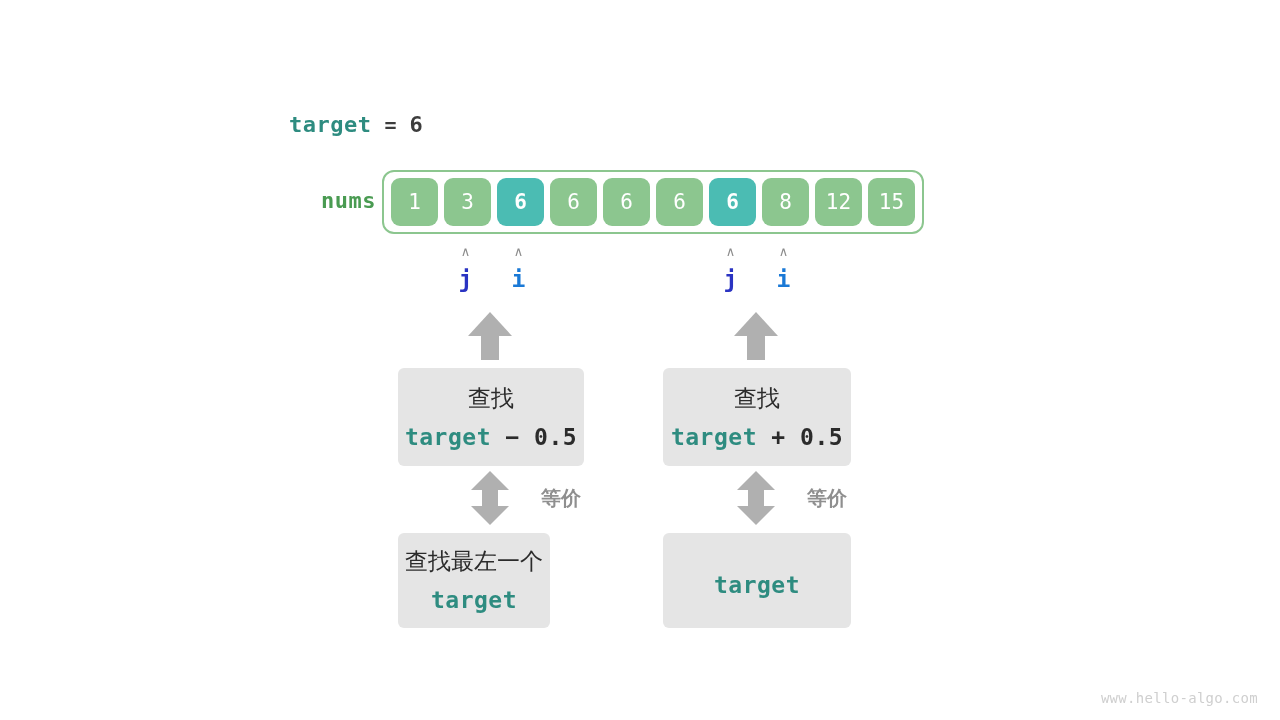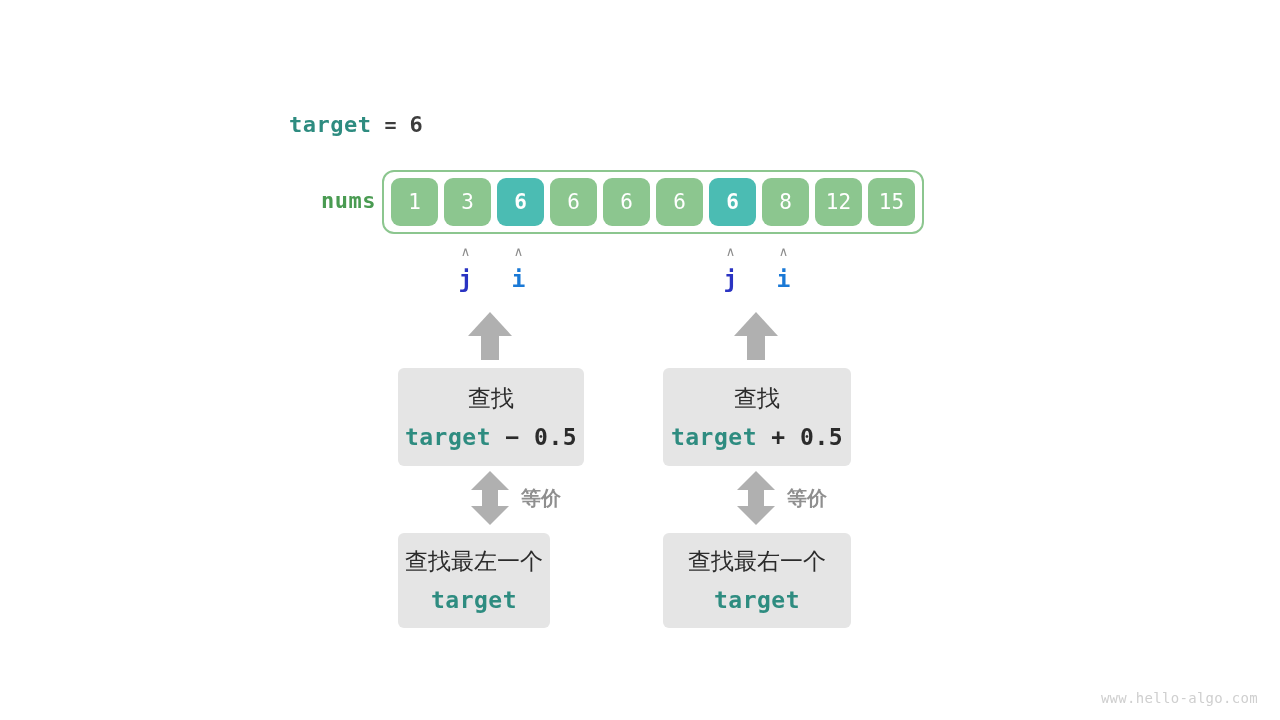--- a/index.html
+++ b/index.html
@@ -165,21 +165,21 @@
     letter-spacing: 0.5px;
   }
   .tkn-target { color: #2e8c80; }
   .tkn-op { color: #2b2b2b; }
 
   
   .dbl-wrap {
     position: absolute;
     display: flex;
     align-items: center;
-    gap: 12px;
+    gap: 32px;
   }
   .dbl-arrow {
     position: relative;
     width: 38px;
     height: 54px;
   }
   .dbl-arrow .d-shaft {
     position: absolute;
     left: 11px;
     top: 17px;
@@ -312,19 +312,18 @@
 <div class="dbl-wrap" style="left:737px; top:471px;">
   <div class="dbl-arrow">
     <div class="d-up"></div>
     <div class="d-shaft"></div>
     <div class="d-down"></div>
   </div>
   <div class="equiv-text">等价</div>
 </div>
 
 <div class="gbox" style="left:663px; top:533px; width:188px; height:95px;">
-  <div class="line1">查找最右一个</div>
   <div class="line2">
     <span class="tkn-target">target</span><span class="tkn-op"></span>
   </div>
 </div>
 
 <div id="watermark">www.hello-algo.com</div>
 
 </body></html>

